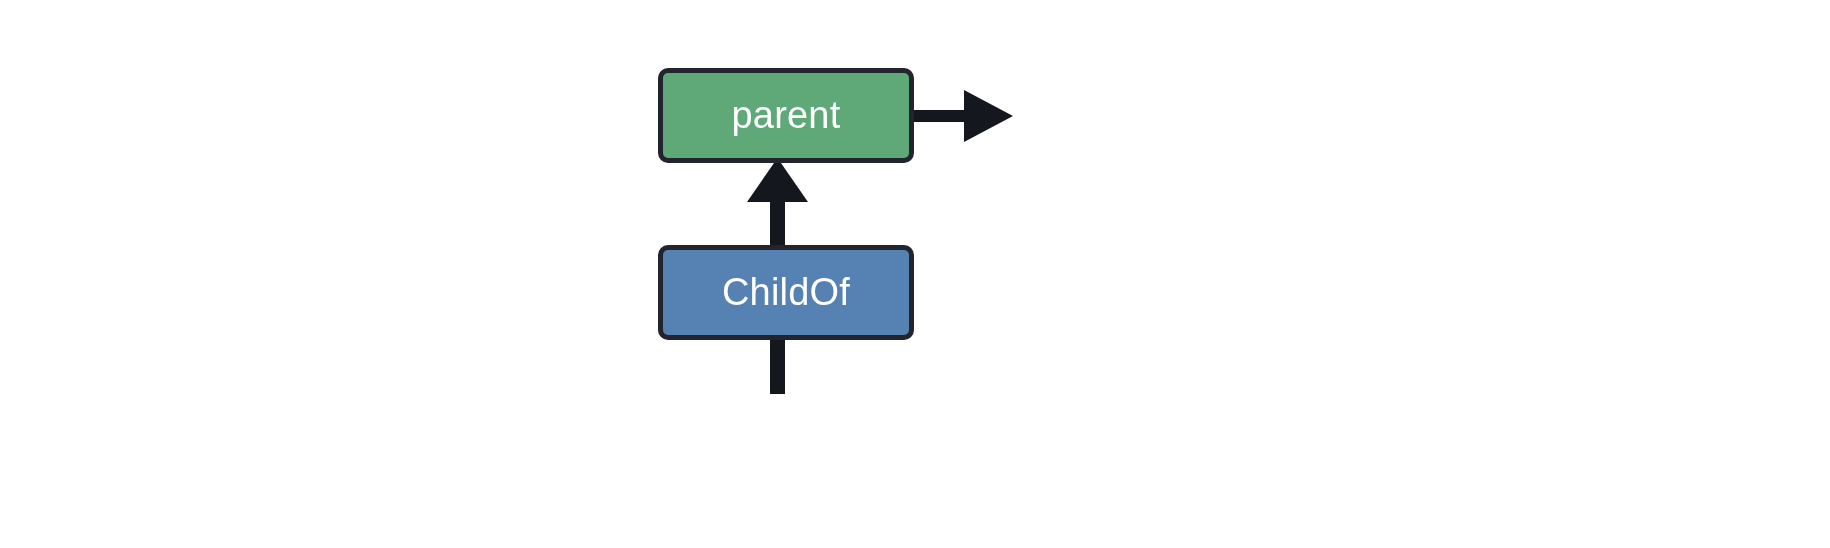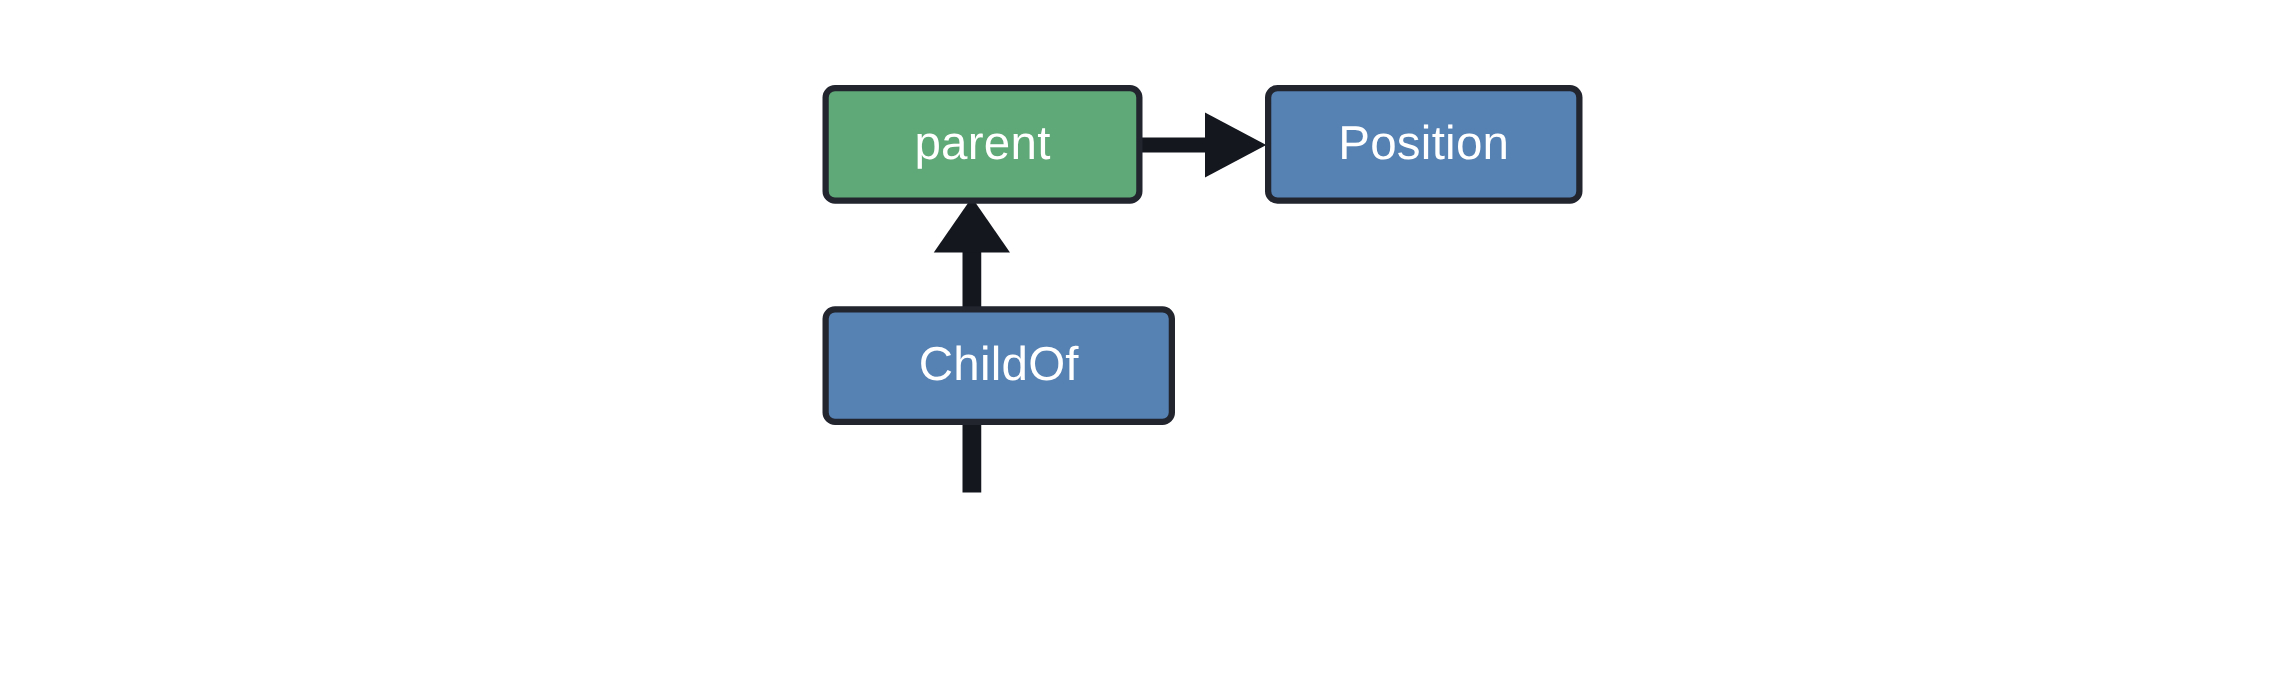--- a/index.html
+++ b/index.html
@@ -50,21 +50,21 @@
   }
   #node-position {
     left: 1012px;
     top: 68px;
     width: 254px;
     height: 95px;
   }
   #node-childof {
     left: 658px;
     top: 245px;
-    width: 282px;
+    width: 256px;
     height: 95px;
   }
   #node-child {
     left: 658px;
     top: 390px;
     width: 256px;
     height: 94px;
   }
   .edge-layer {
     position: absolute;
@@ -102,22 +102,19 @@
         <rect x="912" y="110" width="56" height="12" fill="#15171f"></rect>
         <polygon points="1013,116 964,142 964,90" fill="#15171f"></polygon>
       </g>
     </svg>
   </div>
 
   <div class="node" id="node-parent" style="background:#5fa877;">
     <span class="node-label">parent</span>
   </div>
 
-  <div class="node" id="node-position" style="background:#5581b3;">
-    <span class="node-label">Position</span>
-  </div>
 
   <div class="node" id="node-childof" style="background:#5581b3;">
     <span class="node-label">ChildOf</span>
   </div>
 
 
 </div>
 
 </body></html>

